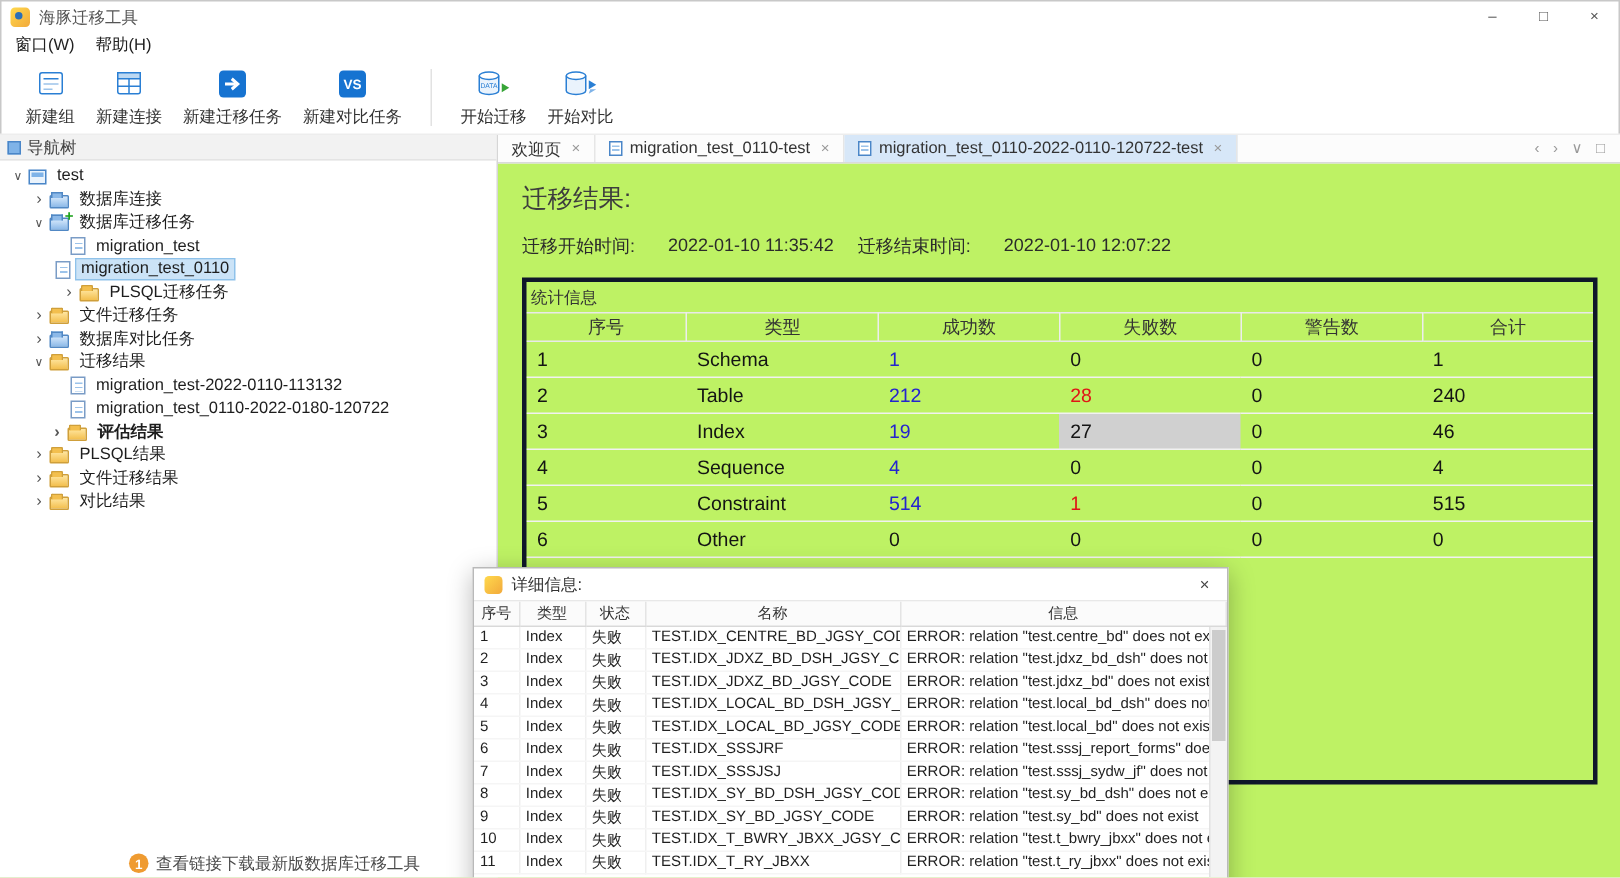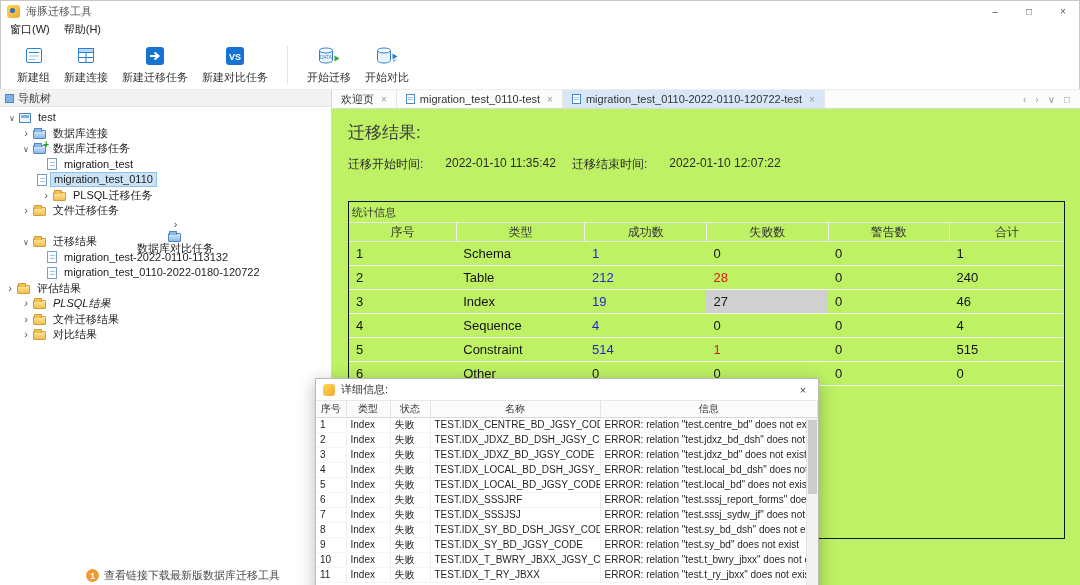--- a/index.html
+++ b/index.html
@@ -83,21 +83,21 @@
   .tab-ico::before{content:"";position:absolute;left:1px;top:2px;right:1px;height:5px;
            background:repeating-linear-gradient(to bottom,#9cc3ea 0 1px,transparent 1px 2.5px)}
   .tab-nav{margin-left:auto;display:flex;align-items:center;gap:9px;padding:0 10px;
            color:#9a9a9a;font-size:10px}
 
   
   .content{flex:1;padding:8px 15px 0 16px;position:relative}
   .page-title{font-size:17px;color:#3d3d3d;margin:4px 0 12px;font-weight:400}
   .times{display:flex;gap:16px;font-size:12px;color:#2b2b2b}
   .times .pair{display:flex;gap:22px}
-  .stats-box{margin-top:28px;border:1px solid #0f172a;height:338px;overflow:hidden}
+  .stats-box{margin-top:12px;border:3px solid #0f172a;height:338px;overflow:hidden}
   .stats-label{font-size:11px;color:#333;padding:3px 3px 2px}
   table.stats{width:100%;border-collapse:collapse;table-layout:fixed}
   .stats th{font-size:12px;font-weight:400;color:#333;height:19px;
             border-top:1px solid #e9e9e9;border-bottom:1px solid #e9e9e9;
             border-right:1px solid #ededed}
   .stats th:last-child{border-right:none}
   .stats td{font-size:13px;color:#141414;height:24px;padding-left:7px;
             border-bottom:1px solid #f1f1f1}
   .stats td.blue{color:#2424cf}
   .stats td.red{color:#e01616}
@@ -263,21 +263,21 @@
             <span class="t-ico ico-folder"></span>
             <span class="t-lbl">PLSQL迁移任务</span>
           </div>
 
           <div class="tree-row" style="padding-left: 20px;">
             <span class="expander collapsed"></span>
             <span class="t-ico ico-folder"></span>
             <span class="t-lbl">文件迁移任务</span>
           </div>
 
-          <div class="tree-row" style="padding-left: 20px; flex-direction: column;">
+          <div class="tree-row" style="padding-left: 20px;">
             <span class="expander collapsed"></span>
             <span class="t-ico ico-folder-blue"></span>
             <span class="t-lbl">数据库对比任务</span>
           </div>
 
           <div class="tree-row" style="padding-left: 20px;">
             <span class="expander expanded"></span>
             <span class="t-ico ico-folder"></span>
             <span class="t-lbl">迁移结果</span>
           </div>
@@ -287,27 +287,27 @@
             <span class="t-ico ico-doc"></span>
             <span class="t-lbl">migration_test-2022-0110-113132</span>
           </div>
 
           <div class="tree-row" style="padding-left: 34px;">
             <span class="expander leaf"></span>
             <span class="t-ico ico-doc"></span>
             <span class="t-lbl">migration_test_0110-2022-0180-120722</span>
           </div>
 
-          <div class="tree-row" style="padding-left: 4px;">
+          <div class="tree-row" style="padding-left: 32px; font-weight: bold;">
             <span class="expander collapsed"></span>
             <span class="t-ico ico-folder"></span>
             <span class="t-lbl">评估结果</span>
           </div>
 
-          <div class="tree-row" style="padding-left: 20px; font-style: italic;">
+          <div class="tree-row" style="padding-left: 20px;">
             <span class="expander collapsed"></span>
             <span class="t-ico ico-folder"></span>
             <span class="t-lbl">PLSQL结果</span>
           </div>
 
           <div class="tree-row" style="padding-left: 20px;">
             <span class="expander collapsed"></span>
             <span class="t-ico ico-folder"></span>
             <span class="t-lbl">文件迁移结果</span>
           </div>

